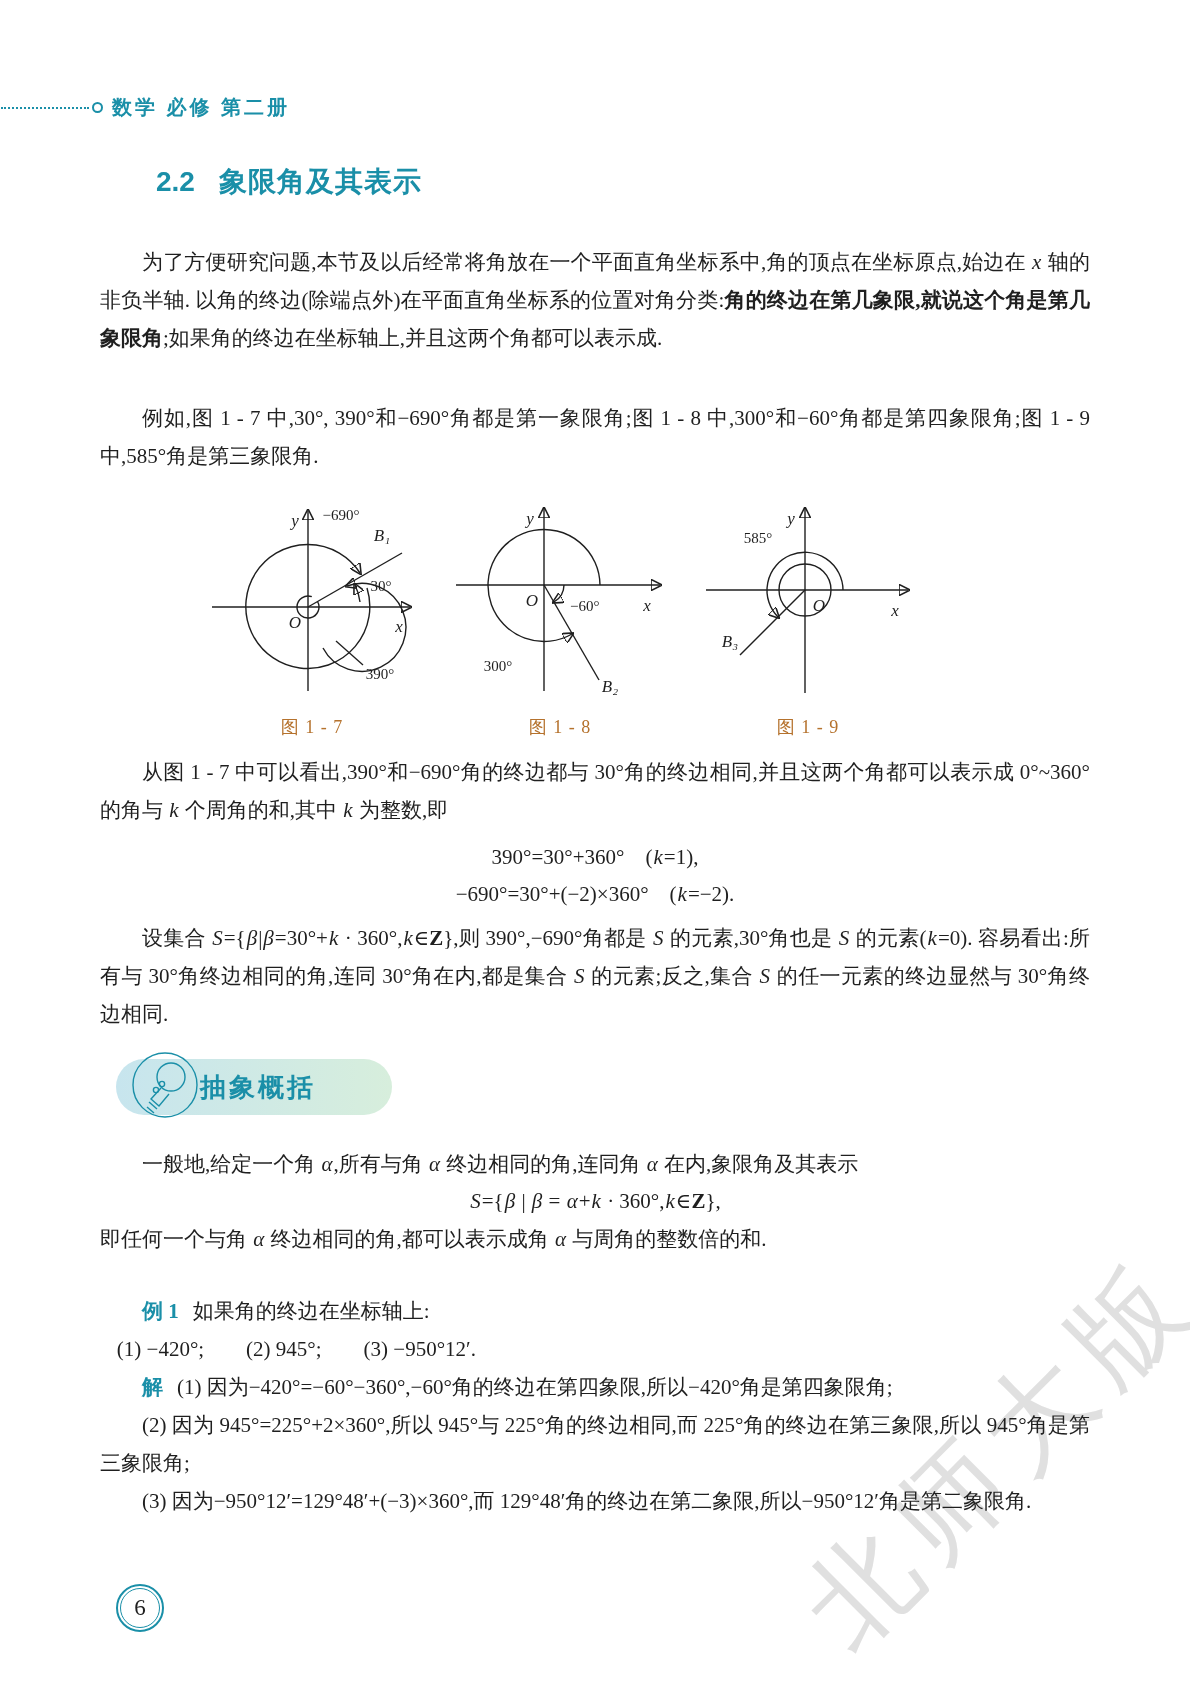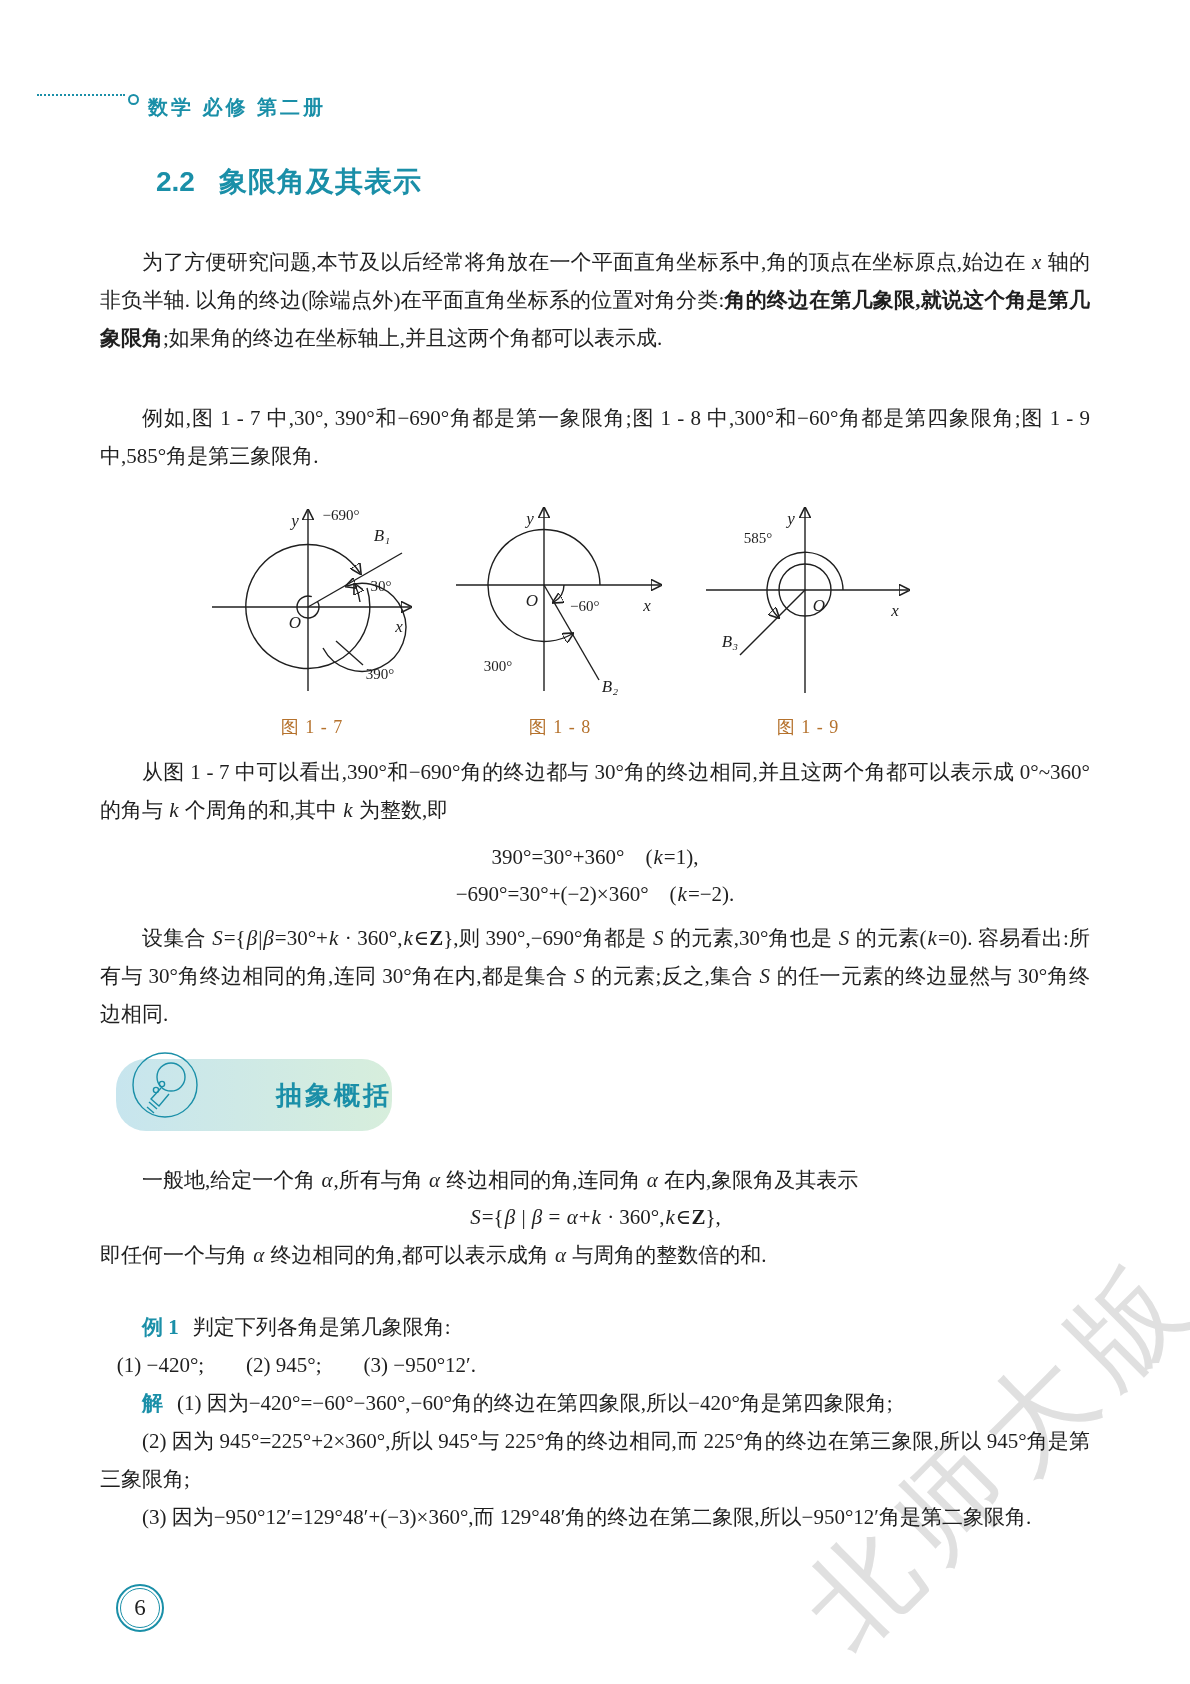--- a/index.html
+++ b/index.html
@@ -3,21 +3,21 @@
 <meta charset="utf-8">
 <style>
   :root{ --teal:#1a8fa8; --orange:#b5722d; --ink:#1f1f1f; }
   html,body{margin:0;padding:0;background:#e8e8e8;}
   .page{
     position:relative; width:1190px; height:1684px; margin:0 auto;
     background:#ffffff; overflow:hidden; color:var(--ink);
     font-family:"Liberation Serif","DejaVu Serif",serif;
   }
   
-  .header{position:absolute; top:94px; left:17px; display:flex; z-index:2;padding-left:20px;}
+  .header{position:absolute; top:94px; left:1px; display:flex; align-items:center; z-index:2;}
   .header .rule{width:88px; border-top:2px dotted var(--teal); height:0;}
   .header .ring{width:7px;height:7px;border:2px solid var(--teal);border-radius:50%;margin:0 9px 0 3px;background:#fff;}
   .header .booklet{color:var(--teal); font-weight:bold; font-size:20px; letter-spacing:3px;
     font-family:"Liberation Sans","DejaVu Sans",sans-serif;}
   
   .content{position:absolute; left:100px; top:0; width:990px; z-index:2;}
   .section-title{margin:163px 0 0 56px; color:var(--teal); font-weight:bold; font-size:28px;
     font-family:"Liberation Sans","DejaVu Sans",sans-serif; letter-spacing:1px;}
   .section-title .num{margin-right:24px; letter-spacing:0;}
   .para{font-size:21px; line-height:38px; text-align:justify; text-indent:2em; margin:0;}
@@ -33,23 +33,23 @@
   
   .figures{display:flex; margin:20px 0 0 96px; gap:16px;}
   .figure{width:232px; text-align:center;}
   .figure svg{display:block;}
   .figcap{color:var(--orange); font-size:18px; margin-top:20px; letter-spacing:1px;}
   svg text{fill:var(--ink);}
   svg .var{font-family:"Liberation Serif","DejaVu Serif",serif; font-style:italic; font-size:17px;}
   svg .ang{font-family:"Liberation Serif","DejaVu Serif",serif; font-size:15px;}
   svg path, svg line, svg circle{stroke:var(--ink); stroke-width:1.4; fill:none;}
   
-  .banner{position:relative; margin:26px 0 0 16px; width:276px; height:72px; border-radius:30px;
+  .banner{position:relative; margin:26px 0 0 16px; width:276px; height:56px; border-radius:30px;
     background:linear-gradient(90deg,#c7e5ee 0%,#d7eedc 100%);
-    display:flex; align-items:center; padding-left:84px; box-sizing:border-box;justify-content:flex-end;}
+    display:flex; align-items:center; padding-left:84px; box-sizing:border-box;}
   .banner .label{color:var(--teal); font-weight:bold; font-size:26px; letter-spacing:3px;
     font-family:"Liberation Sans","DejaVu Sans",sans-serif;}
   .bulb{position:absolute; left:2px; top:-18px;}
   .bulb path, .bulb circle{stroke:var(--teal); fill:none;}
   
   .pagenum{position:absolute; left:116px; top:1584px; width:48px; height:48px; border:2px solid var(--teal);
     border-radius:50%; box-sizing:border-box; display:flex; align-items:center; justify-content:center; z-index:2; background:#fff;}
   .pagenum .inner{width:38px;height:38px;border:1.5px solid var(--teal);border-radius:50%;
     display:flex;align-items:center;justify-content:center; font-size:23px;}
   
@@ -159,21 +159,21 @@
         <circle cx="44" cy="43" r="2.6" stroke-width="2.4"></circle>
       </svg>
       <span class="label">抽象概括</span>
     </div>
 
     <p class="para p5a"><span>一般地,给定一个角 </span><span class="i">α</span><span>,所有与角 </span><span class="i">α</span><span> 终边相同的角,连同角 </span><span class="i">α</span><span> 在内,象限角及其表示</span></p>
     <p class="formula"><span class="i">S</span><span>={</span><span class="i">β</span><span> | </span><span class="i">β</span><span> = </span><span class="i">α</span><span>+</span><span class="i">k</span><span> · 360°,</span><span class="i">k</span><span>∈</span><span class="b">Z</span><span>},</span></p>
     <p class="para noindent"><span>即任何一个与角 </span><span class="i">α</span><span> 终边相同的角,都可以表示成角 </span><span class="i">α</span><span> 与周角的整数倍的和.</span></p>
 
     <p class="para exhead noindent" style="text-indent:2em;">
-      <span class="tag">例 1</span><span>判定下列各角是第几象限角:</span>
+      <span class="tag">例 1</span><span>如果角的终边在坐标轴上:</span>
     </p>
     <p class="para items noindent">(1) −420°;　　(2) 945°;　　(3) −950°12′.</p>
     <p class="para">
       <span class="tag">解</span><span><span>(1) 因为−420°=−60°−360°,−60°角的终边在第四象限,所以−420°角是第四象限角;</span></span>
     </p>
     <p class="para"><span>(2) 因为 945°=225°+2×360°,所以 945°与 225°角的终边相同,而 225°角的终边在第三象限,所以 945°角是第三象限角;</span></p>
     <p class="para"><span>(3) 因为−950°12′=129°48′+(−3)×360°,而 129°48′角的终边在第二象限,所以−950°12′角是第二象限角.</span></p>
 
   </div>
 

